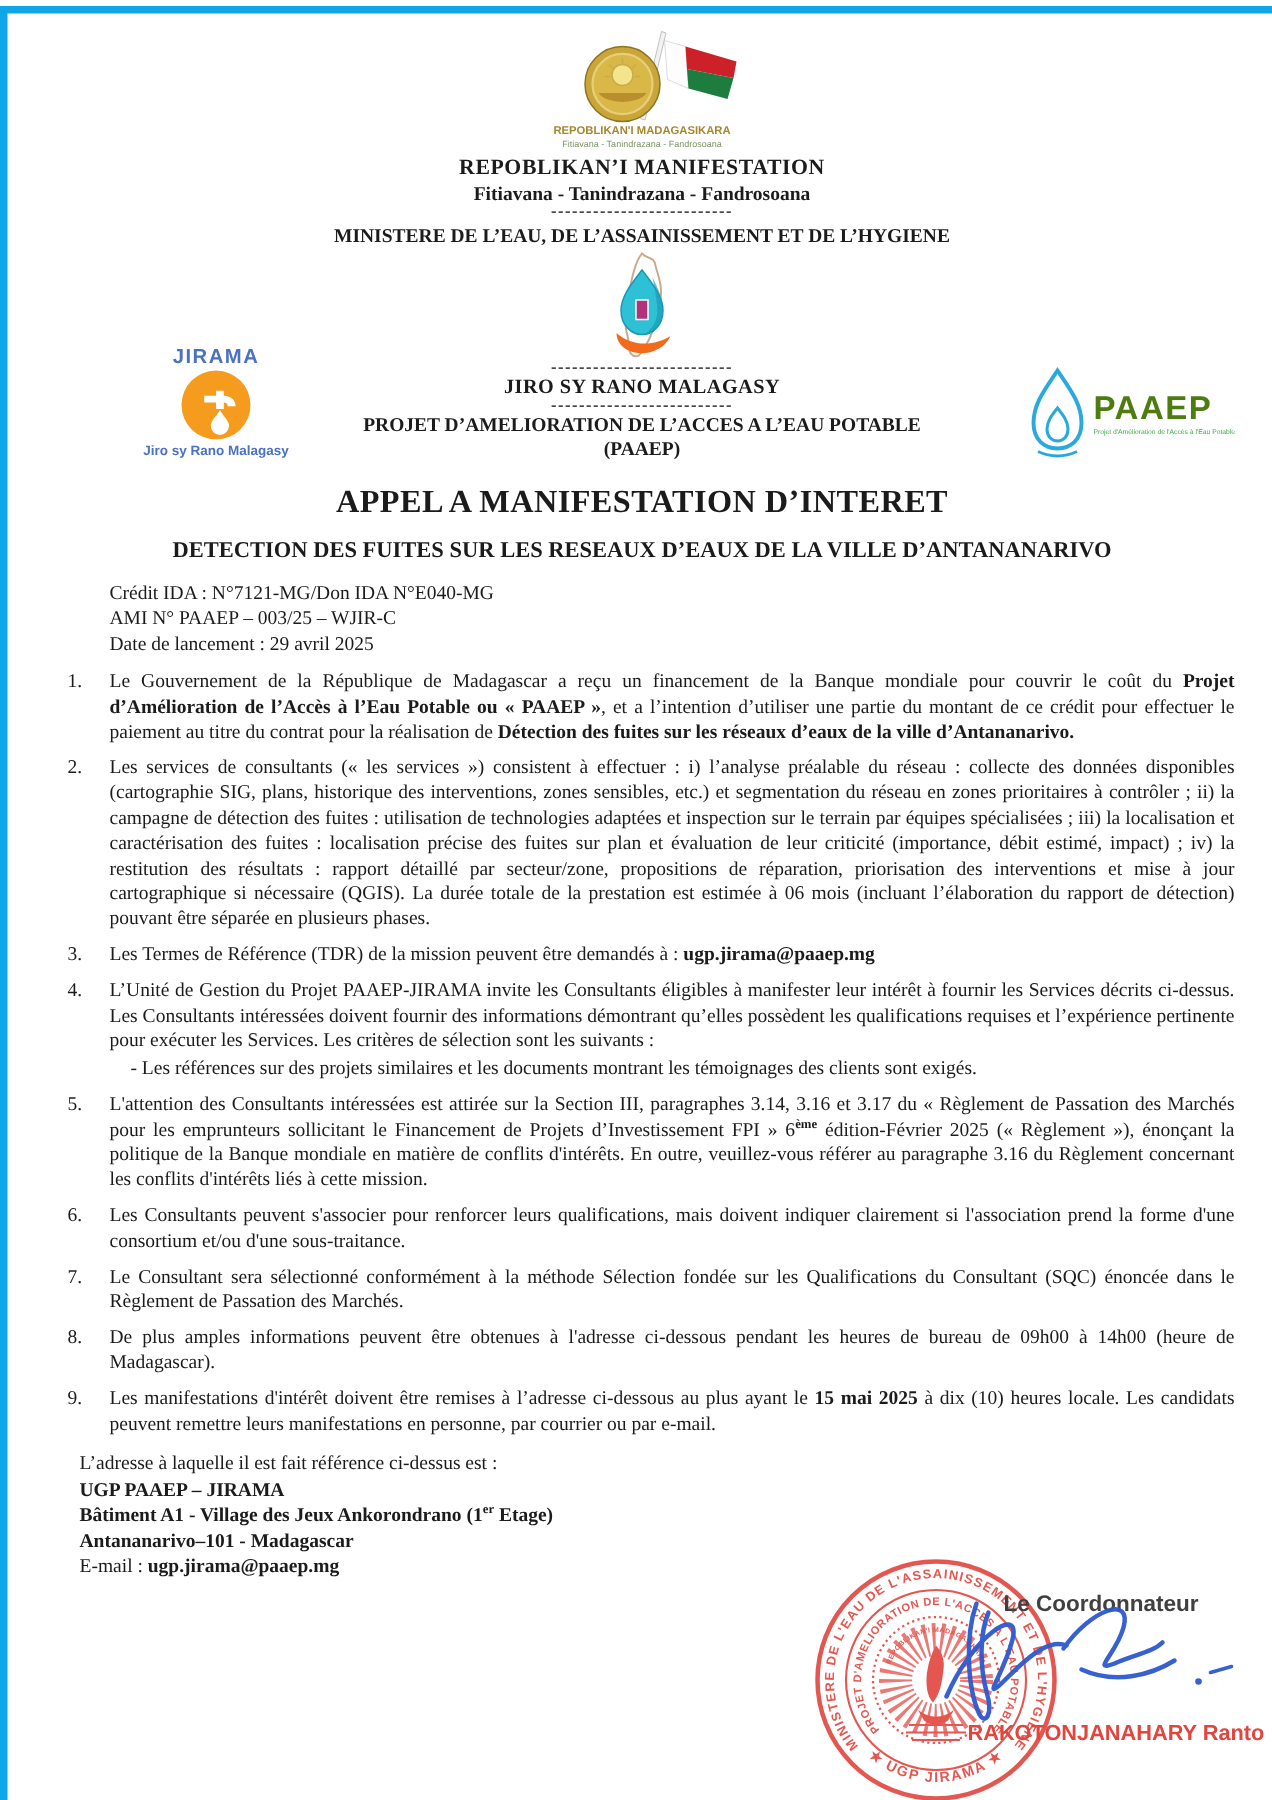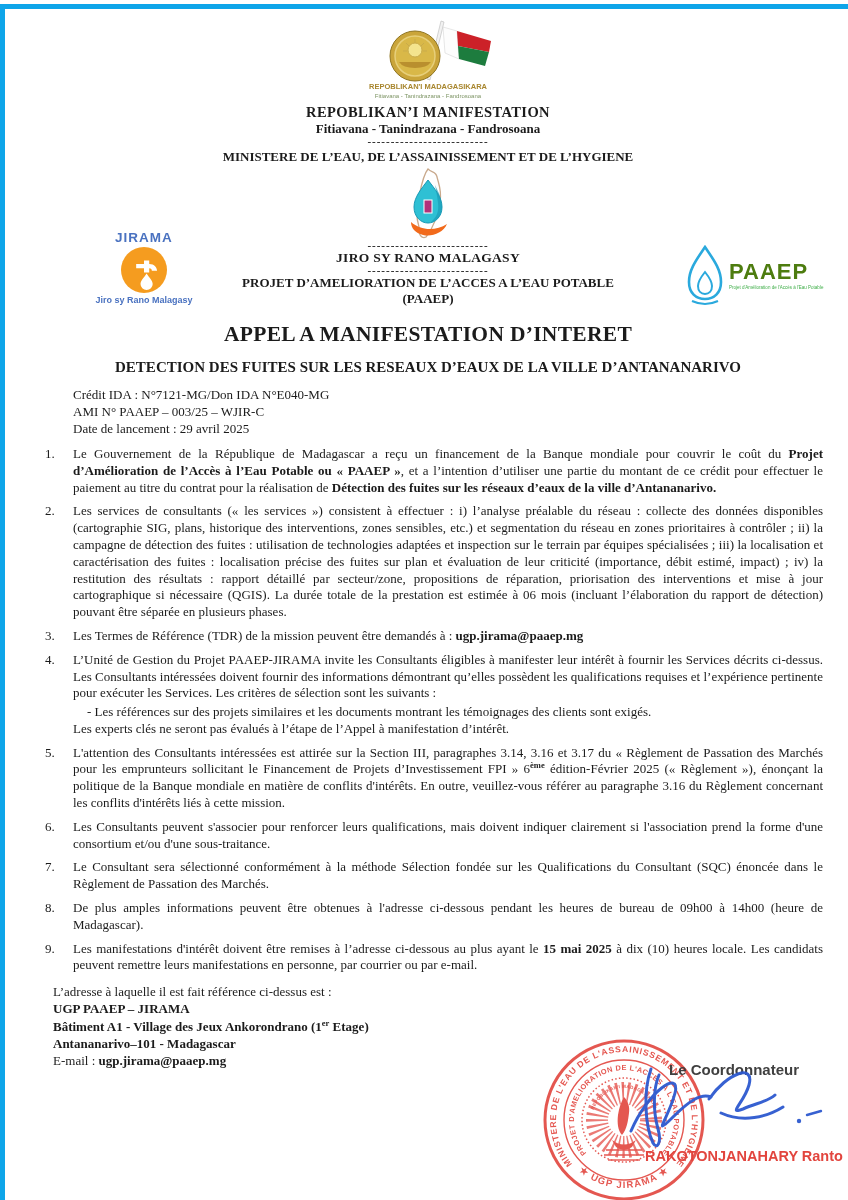--- a/index.html
+++ b/index.html
@@ -143,21 +143,20 @@
     <div class="item">
       <span class="num">3.</span>
       <p class="body"><span>Les Termes de Référence (TDR) de la mission peuvent être demandés à : </span><b>ugp.jirama@paaep.mg</b></p>
     </div>
 
     <div class="item">
       <span class="num">4.</span>
       <div>
         <p class="body"><span>L’Unité de Gestion du Projet PAAEP-JIRAMA invite les Consultants éligibles à manifester leur intérêt à fournir les Services décrits ci-dessus. Les Consultants intéressées doivent fournir des informations démontrant qu’elles possèdent les qualifications requises et l’expérience pertinente pour exécuter les Services. Les critères de sélection sont les suivants :</span></p>
         <div class="dash-line">- Les références sur des projets similaires et les documents montrant les témoignages des clients sont exigés.</div>
-        <p class="body tail"><span>Les experts clés ne seront pas évalués à l’étape de l’Appel à manifestation d’intérêt.</span></p>
       </div>
     </div>
 
     <div class="item">
       <span class="num">5.</span>
       <p class="body"><span>L'attention des Consultants intéressées est attirée sur la Section III, paragraphes 3.14, 3.16 et 3.17 du « Règlement de Passation des Marchés pour les emprunteurs sollicitant le Financement de Projets d’Investissement FPI » 6</span><sup class="sp">ème</sup><span> édition-Février 2025 (« Règlement »), énonçant la politique de la Banque mondiale en matière de conflits d'intérêts. En outre, veuillez-vous référer au paragraphe 3.16 du Règlement concernant les conflits d'intérêts liés à cette mission.</span></p>
     </div>
 
     <div class="item">
       <span class="num">6.</span>

